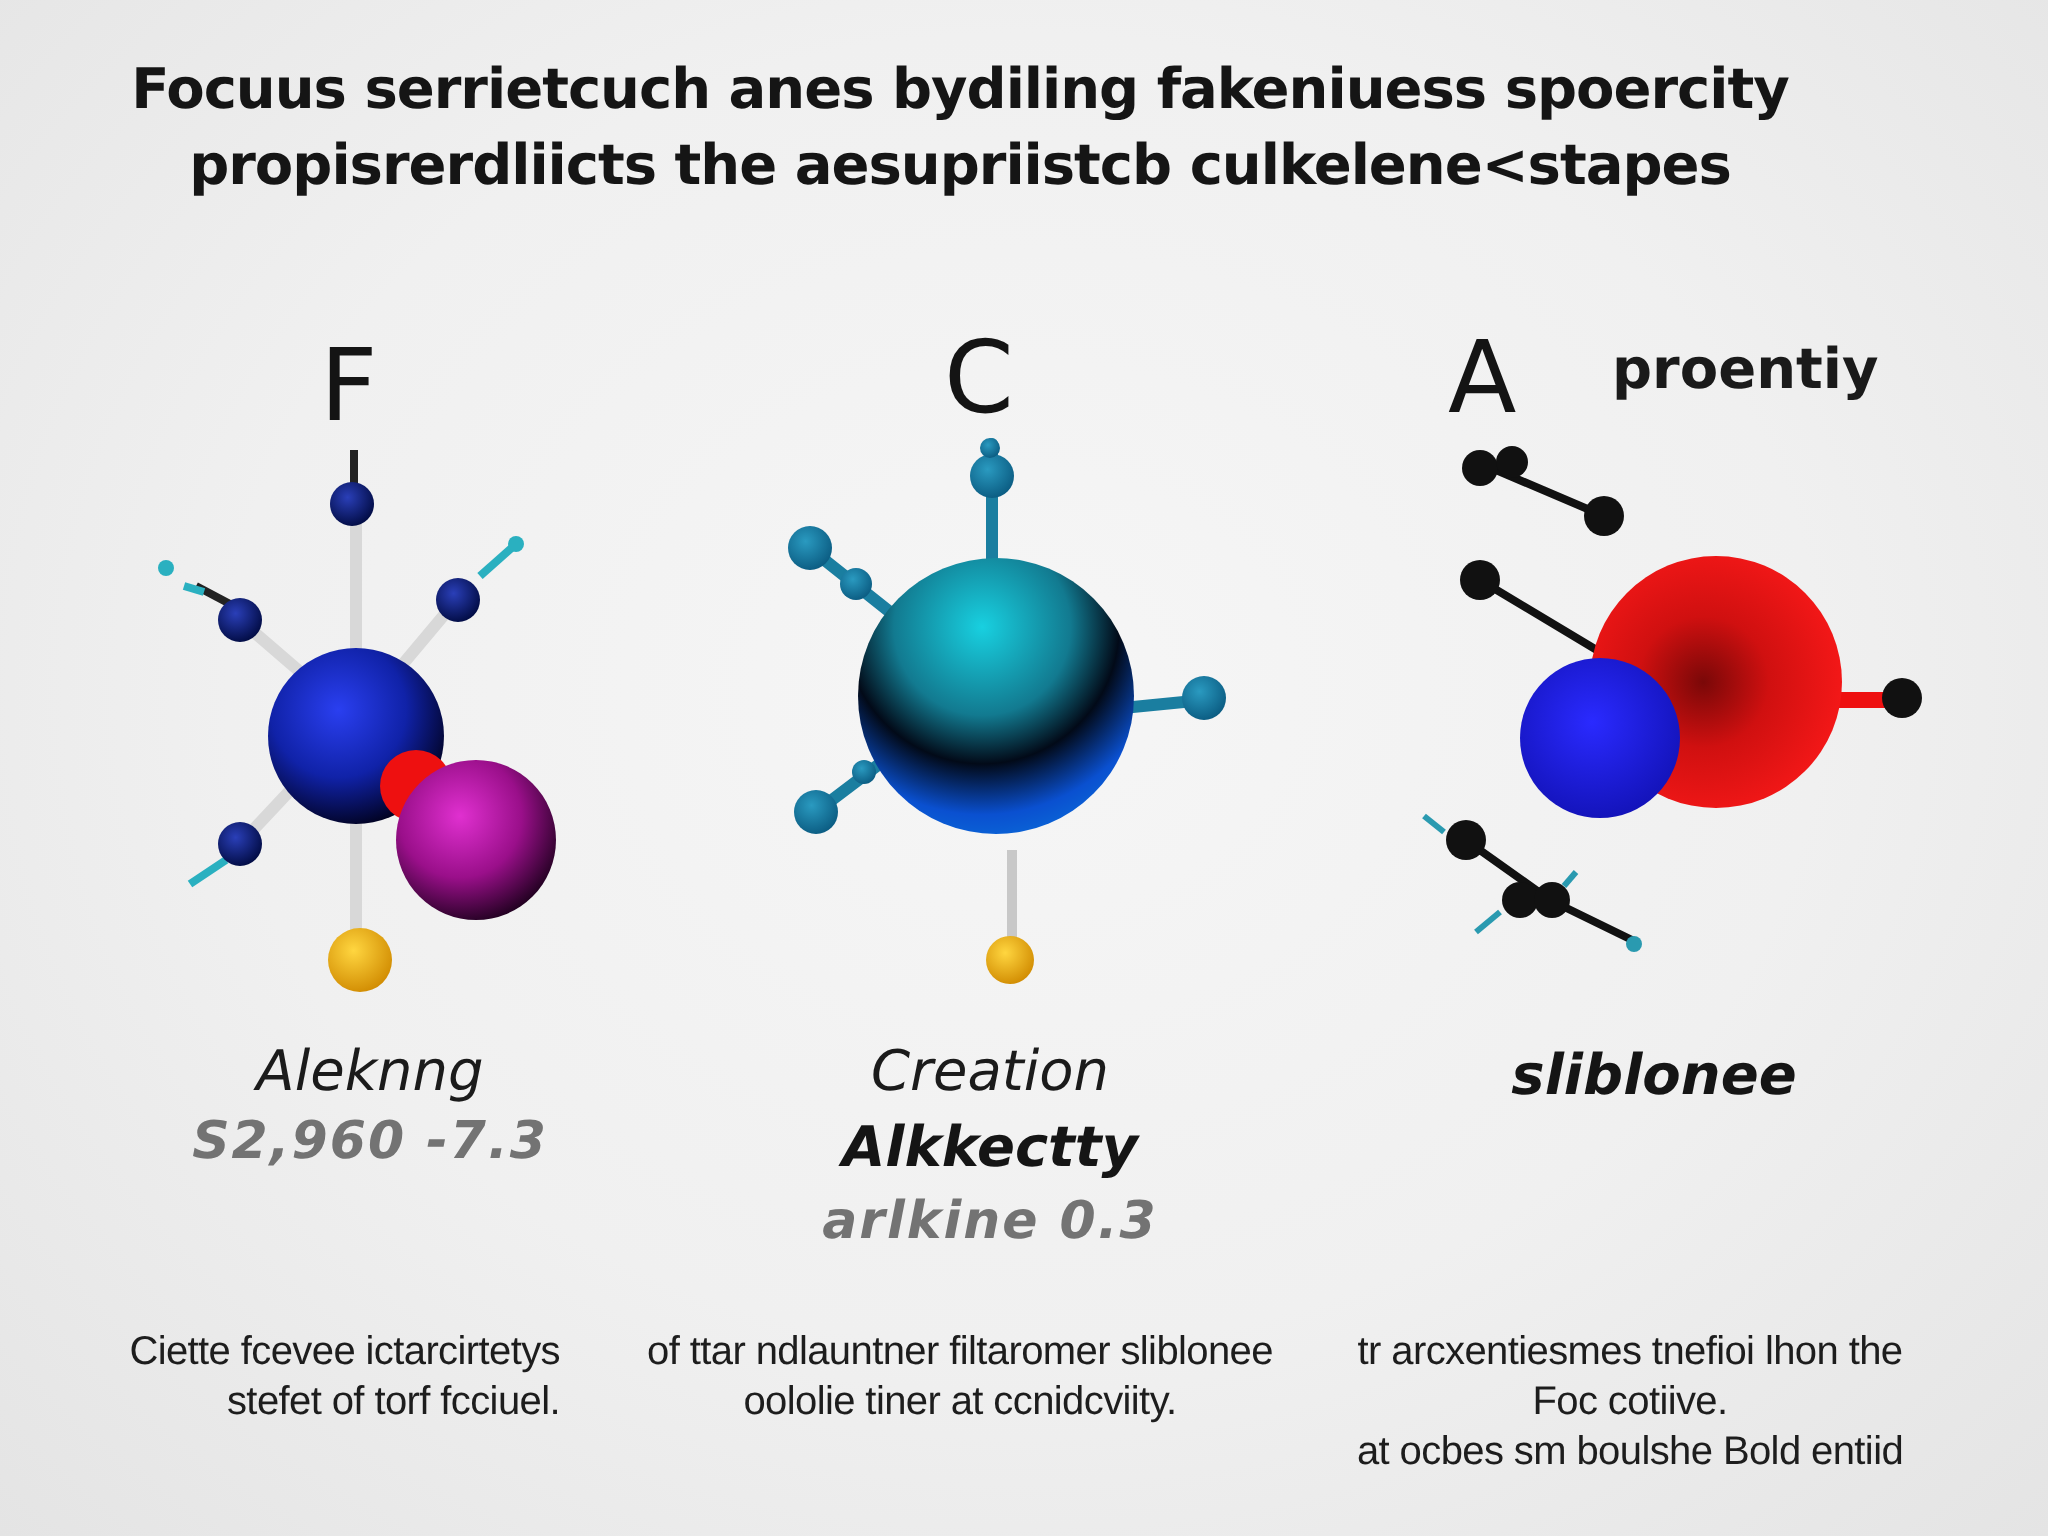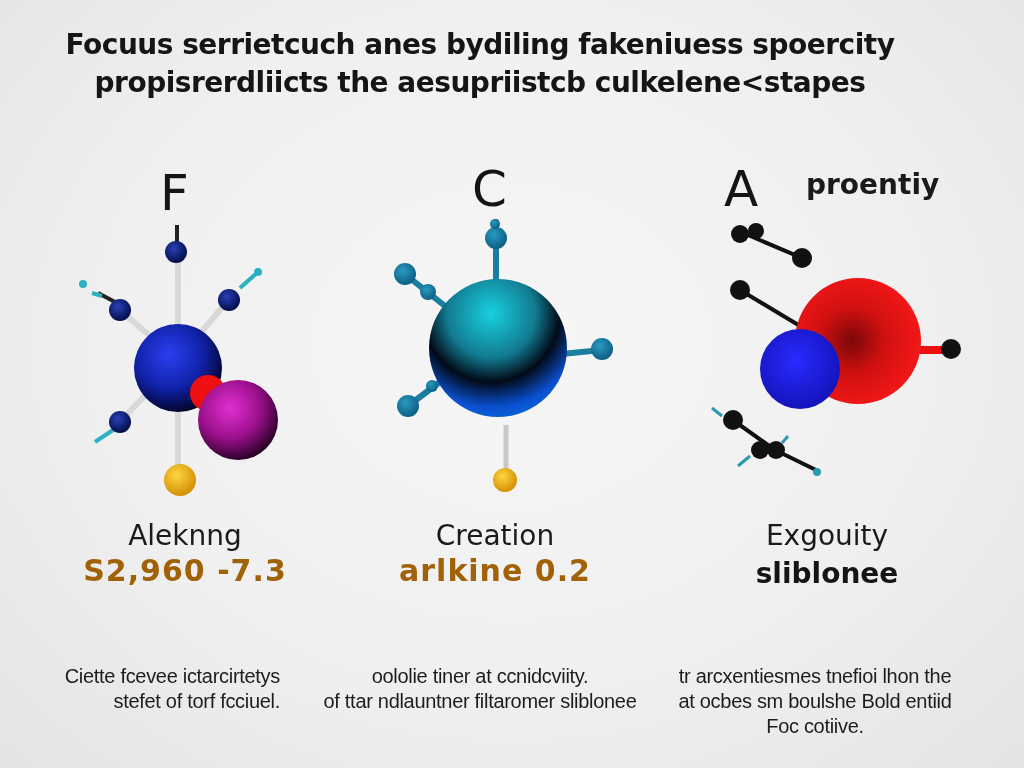--- a/index.html
+++ b/index.html
@@ -22,24 +22,24 @@
     .panel svg { position: absolute; left: 0; top: 0; }
     .letter {
       position: absolute; font-family: "DejaVu Sans", sans-serif;
       font-size: 50px; color: #141414; line-height: 1;
     }
     .side-label {
       position: absolute; font-family: "DejaVu Sans", sans-serif;
       font-weight: bold; font-size: 28px; color: #1a1a1a;
     }
 
-    .caption { position: absolute; top: 518px; width: 330px; text-align: center; }
+    .caption { position: absolute; top: 518px; width: 330px; text-align: center; font-style: italic; }
     .caption .c-title { font-family: "DejaVu Sans", sans-serif; font-size: 28px; color: #1b1b1b; line-height: 36px; }
     .caption .c-name { font-family: "DejaVu Sans", sans-serif; font-size: 28px; font-weight: bold; color: #151515; line-height: 40px; }
-    .caption .c-value { font-family: "DejaVu Sans", sans-serif; font-size: 30px; font-weight: bold; color: #a16207; line-height: 34px; letter-spacing: 1px; }
+    .caption .c-value { font-family: "DejaVu Sans", sans-serif; font-size: 26px; font-weight: bold; color: #737373; line-height: 34px; letter-spacing: 1px; }
 
     .desc {
       position: absolute; top: 664px; font-family: "Liberation Sans", sans-serif;
       font-size: 20px; color: #1d1d1d; line-height: 25px; letter-spacing: -0.3px;
     }
     .desc div { white-space: nowrap; }
   </style>
 </head>
 <body>
 
@@ -136,25 +136,26 @@
     <circle cx="88" cy="142" r="8" fill="url(#gCs)"></circle>
     <circle cx="262" cy="199" r="11" fill="url(#gCs)"></circle>
     <circle cx="68" cy="256" r="11" fill="url(#gCs)"></circle>
     <circle cx="92" cy="236" r="6" fill="url(#gCs)"></circle>
     <circle cx="158" cy="198" r="69" fill="url(#gC)"></circle>
     <circle cx="165" cy="330" r="12" fill="url(#gGold2)"></circle>
   </svg>
 </div>
 <div class="caption" style="left:330px;">
   <div class="c-title">Creation</div>
-  <div class="c-value">arlkine 0.2</div>
+  <div class="c-name">Alkkectty</div>
+  <div class="c-value">arlkine 0.3</div>
 </div>
 <div class="desc" style="left:305px; text-align:center; width:350px;">
+  <div>of ttar ndlauntner filtaromer sliblonee</div>
   <div>oololie tiner at ccnidcviity.</div>
-  <div>of ttar ndlauntner filtaromer sliblonee</div>
 </div>
 
 <div class="panel" style="left:690px;">
   <div class="letter" style="left:34px; top:14px;">A</div>
   <div class="side-label" style="left:116px; top:18px;text-align:center;">proentiy</div>
   <svg width="330" height="360" viewBox="0 0 330 360">
     <defs>
       <radialGradient id="gR" cx="45%" cy="50%" r="65%">
         <stop offset="0%" stop-color="#7a0808"></stop>
           <stop offset="40%" stop-color="#d01010"></stop>
@@ -184,20 +185,19 @@
     <circle cx="86" cy="300" r="9" fill="#111"></circle>
     <g stroke="#2a9ab0" stroke-width="3">
       <line x1="22" y1="258" x2="32" y2="266"></line>
       <line x1="60" y1="306" x2="48" y2="316"></line>
       <line x1="92" y1="293" x2="98" y2="286"></line>
     </g>
     <circle cx="127" cy="322" r="4" fill="#2a9ab0"></circle>
   </svg>
 </div>
 <div class="caption" style="left:662px;">
-  <div class="c-title">Exgouity</div>
   <div class="c-name">sliblonee</div>
 </div>
 <div class="desc" style="left:640px; text-align:center; width:350px;">
   <div>tr arcxentiesmes tnefioi lhon the</div>
+  <div>Foc cotiive.</div>
   <div>at ocbes sm boulshe Bold entiid</div>
-  <div>Foc cotiive.</div>
 </div>
 
 </body></html>

